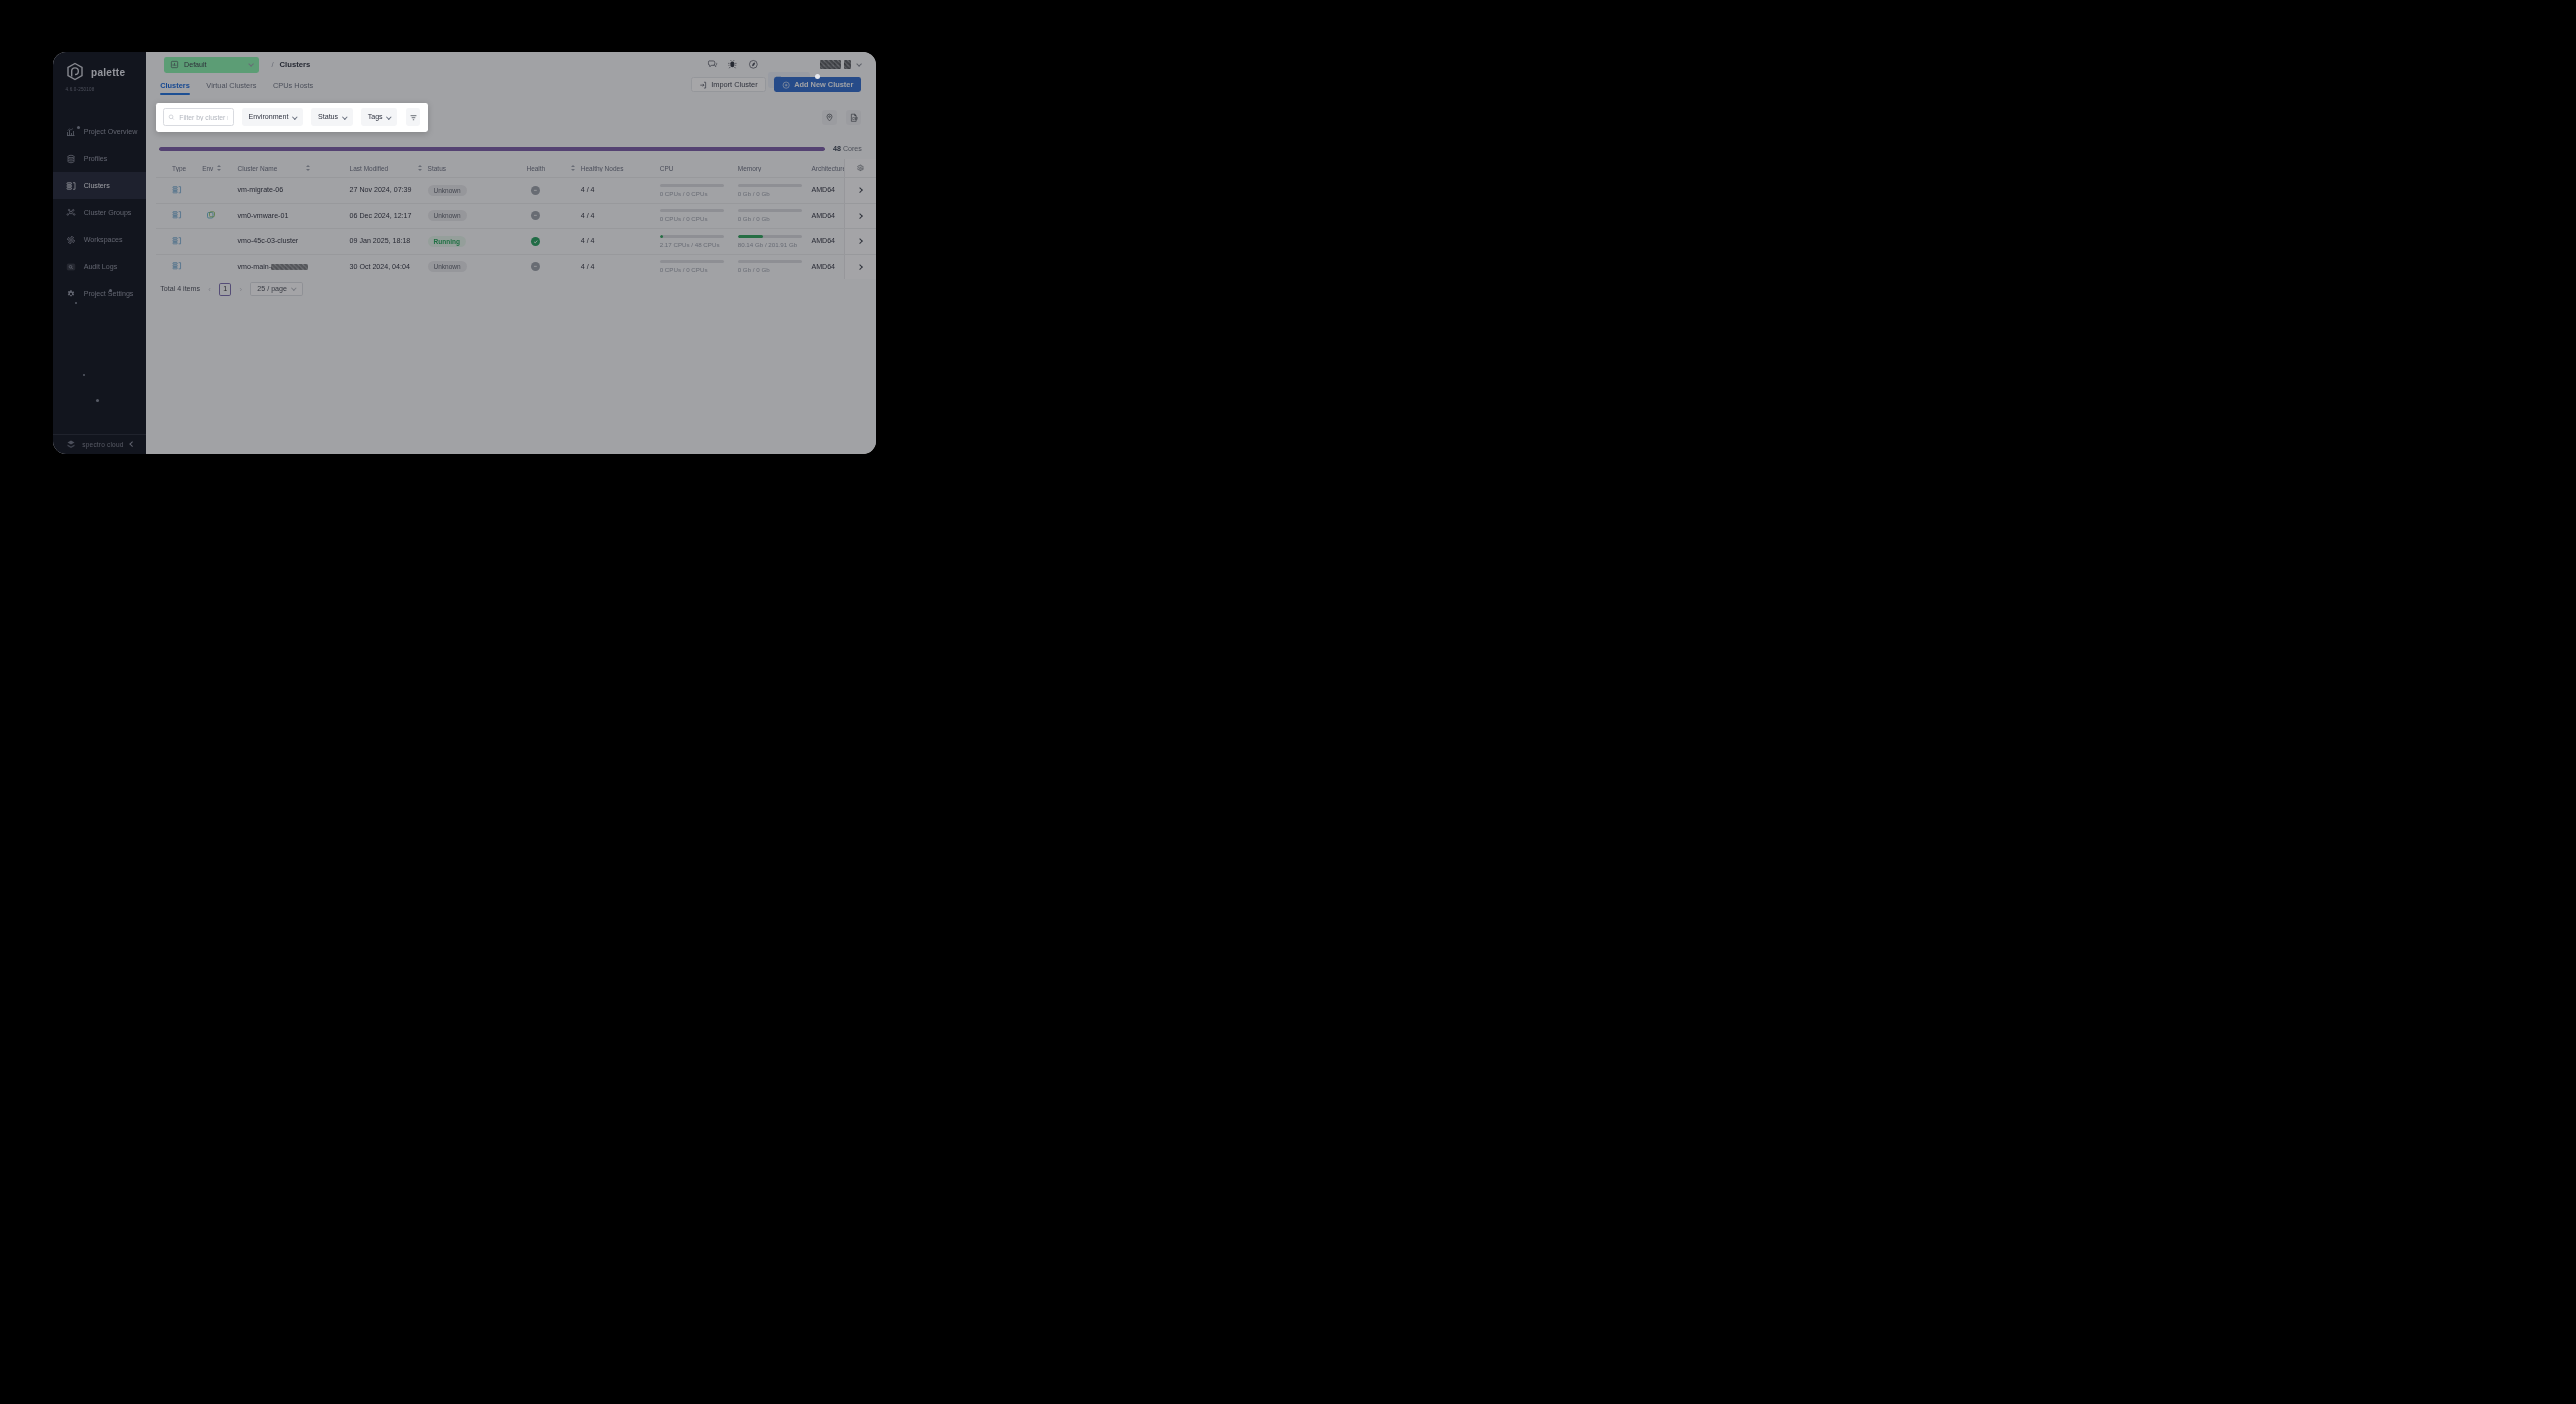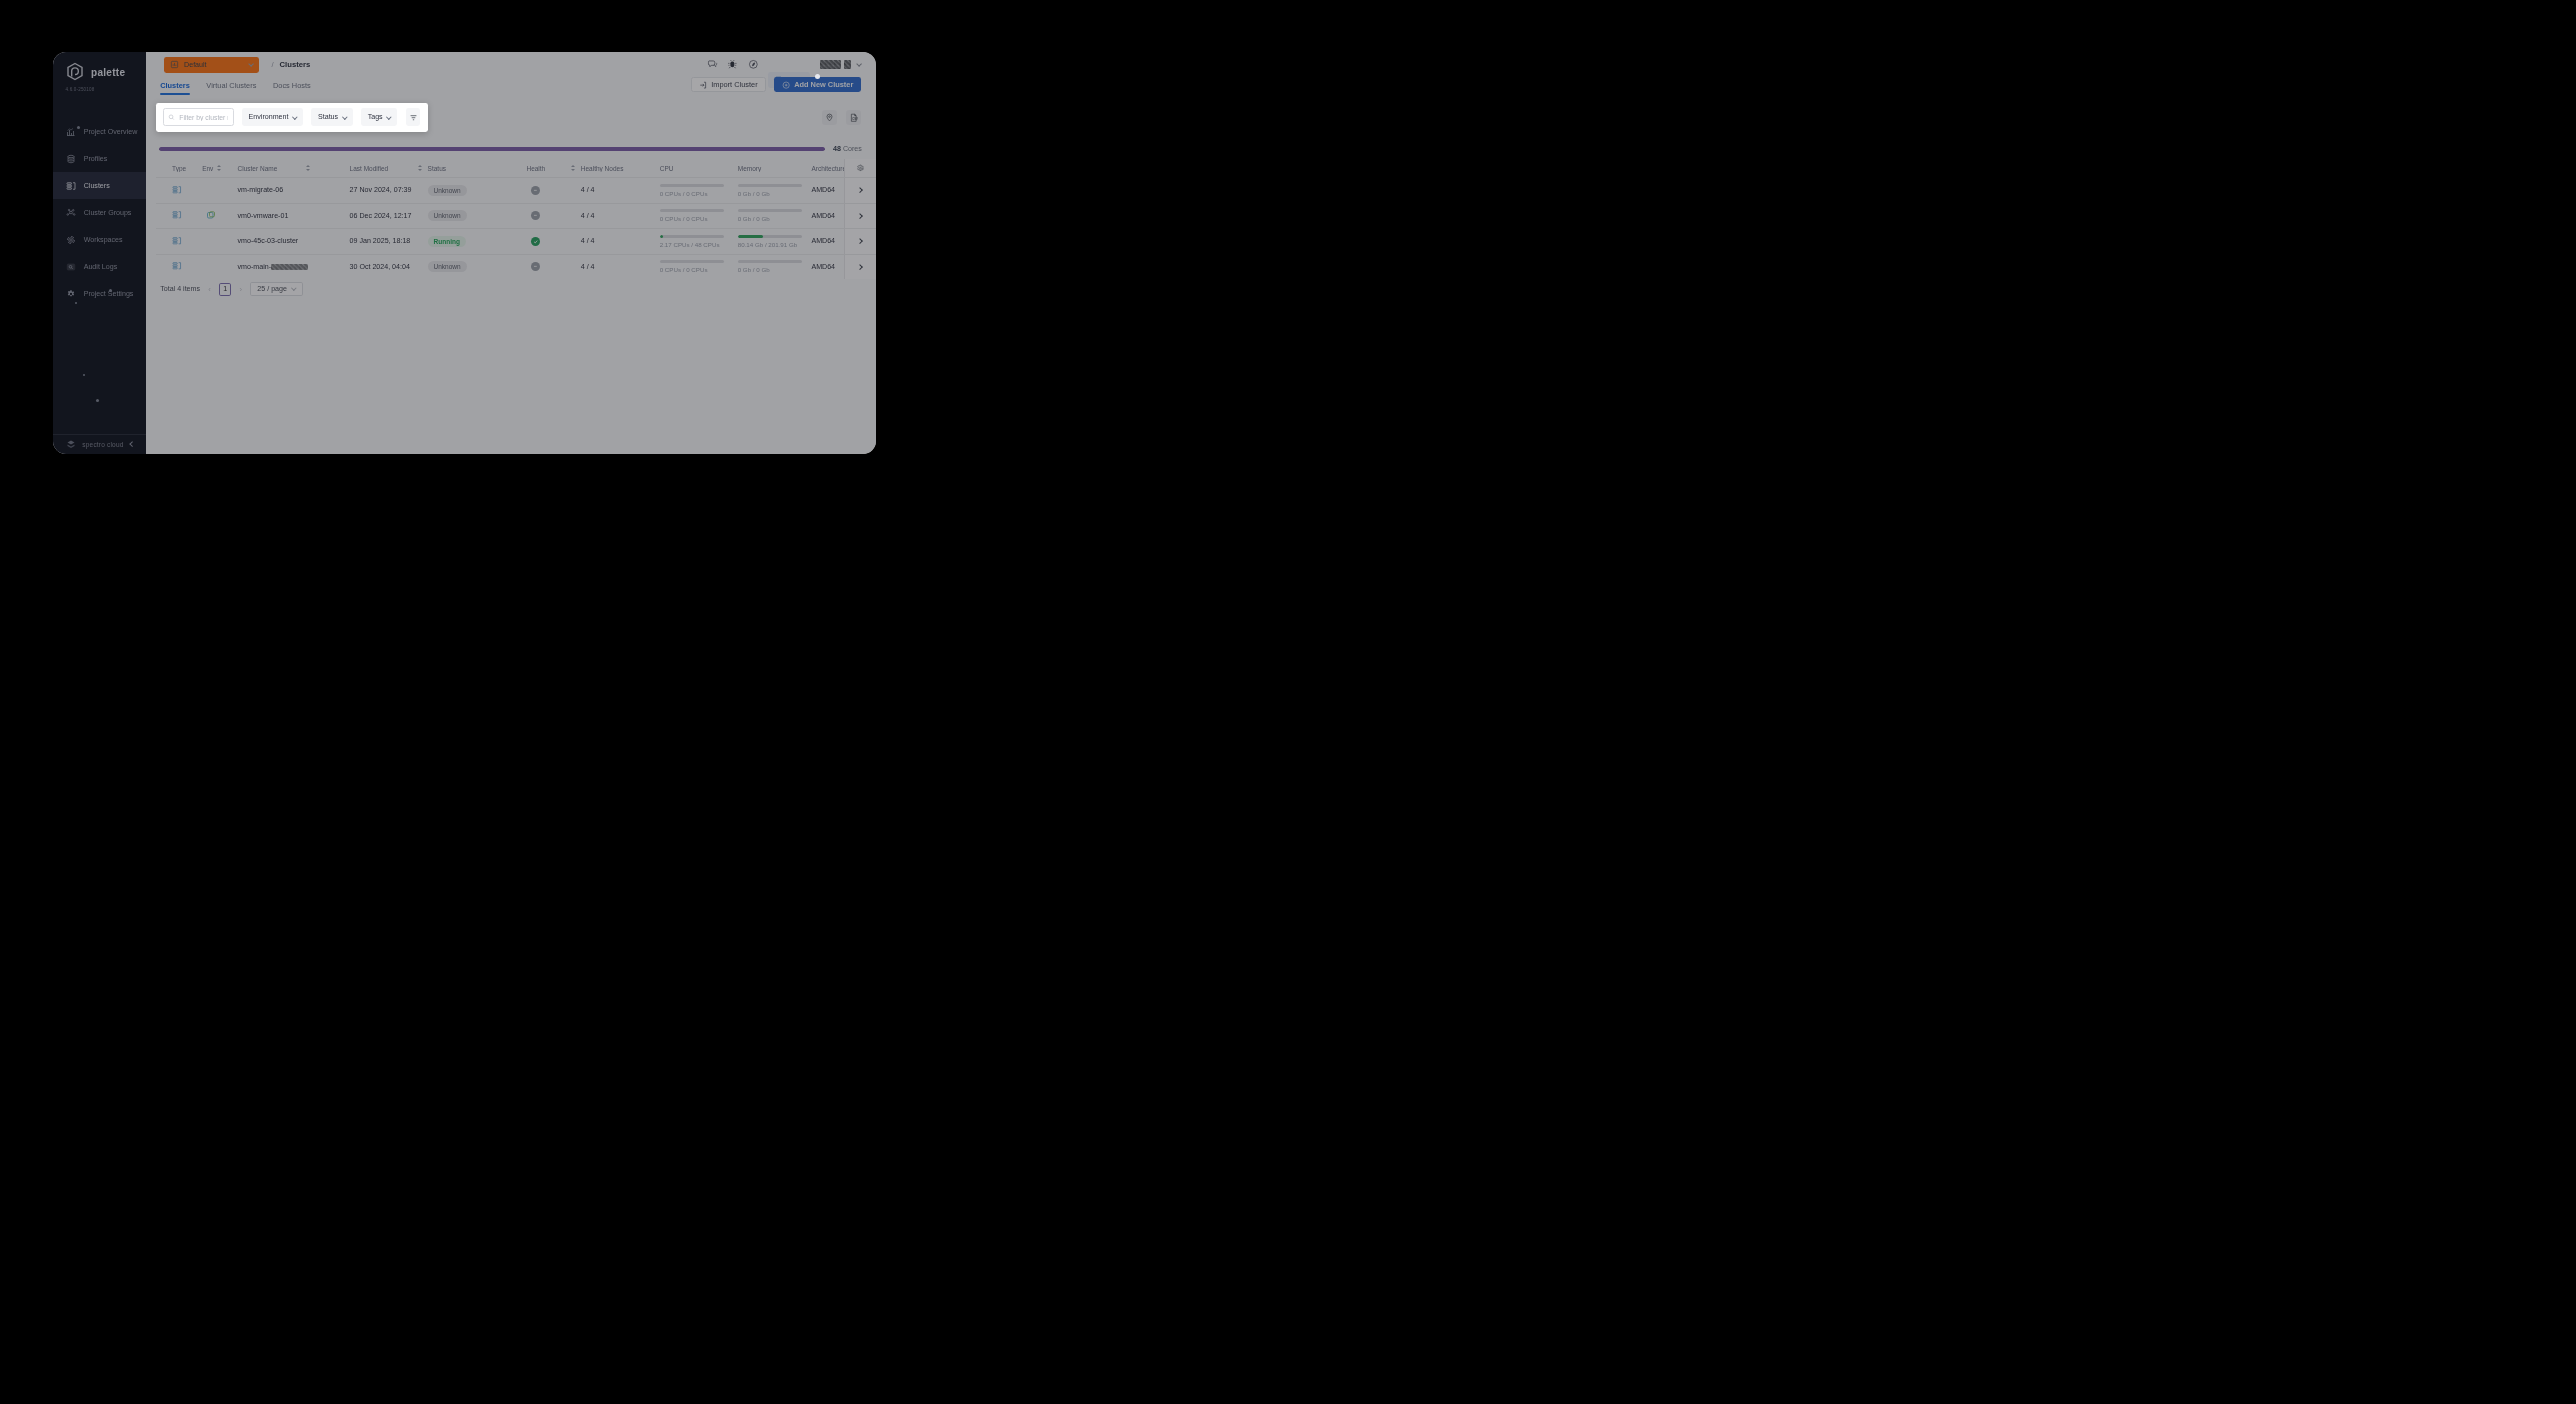--- a/index.html
+++ b/index.html
@@ -25,21 +25,21 @@
   .chev { display:inline-block; width:4.2px; height:4.2px; border-right:0.9px solid #8f94a3; border-bottom:0.9px solid #8f94a3; }
   .chev.down { transform:rotate(45deg); }
   .chev.right { transform:rotate(-45deg); }
   .chev.left  { transform:rotate(135deg); }
   .dot { position:absolute; border-radius:50%; background:#7e8494; z-index:12; }
 
   
   .content { position:relative; flex:1; height:100%; }
 
   .topbar { position:absolute; top:0; left:0; right:0; height:25px; display:flex; align-items:center; padding:0 15px 0 18.4px; }
-  .proj-chip { width:95px; height:16px; background:#f97316; border-radius:2.4px; display:flex; align-items:center; gap:4.7px; padding:0 6px; cursor:pointer; }
+  .proj-chip { width:95px; height:16px; background:#86efac; border-radius:2.4px; display:flex; align-items:center; gap:4.7px; padding:0 6px; cursor:pointer; }
   .proj-chip .pname { font-size:7.1px; color:#3a3f4a; flex:1; }
   .crumb-sep { color:#9aa0ab; font-size:7.7px; margin:0 6px 0 12px; }
   .crumb { font-size:7.7px; font-weight:700; color:#2d3340; }
   .topbar-right { margin-left:auto; display:flex; align-items:center; gap:9.5px; }
   .tb-icon { width:10.7px; height:10.7px; color:#474c58; cursor:pointer; }
   .docs-chip { height:16.6px; background:#e9eef5; border-radius:2.4px; display:flex; align-items:center; gap:3.6px; padding:0 6px; cursor:pointer;margin-top:31px; }
   .docs-chip span { color:#1a66d0; font-size:7.4px; font-weight:600; }
   .mosaic { background-image:linear-gradient(45deg,#4c4e52 25%,#84878b 25%,#84878b 50%,#5d6064 50%,#5d6064 75%,#9a9da1 75%); background-size:4.7px 4.7px; }
   .censor-user { width:21.4px; height:9px; border-radius:1.2px; }
   .censor-user2 { width:7.1px; height:9px; border-radius:1.2px; margin-left:2.4px; }
@@ -240,21 +240,21 @@
           <span class="mosaic censor-user"></span>
           <span class="mosaic censor-user2"></span>
           <span class="chev down" style="border-color:#8a8f99; margin-left:6px;"></span>
         </div>
       </div>
     </div>
 
     <div class="tabsrow">
       <span class="tab active">Clusters</span>
       <span class="tab">Virtual Clusters</span>
-      <span class="tab">Docs Hosts</span>
+      <span class="tab">CPUs Hosts</span>
       <div class="tab-actions">
         <div class="btn-import">
           <svg width="8.3" height="8.3" viewBox="0 0 20 20" fill="none" stroke="#3f4450" stroke-width="1.6">
                 <path d="M12 3h4v14h-4M3 10h9m0 0l-3-3m3 3l-3 3"></path>
               </svg>
           <span>Import Cluster</span>
         </div>
         <div class="btn-add">
           <span class="beacon"></span>
           <svg width="8.3" height="8.3" viewBox="0 0 20 20" fill="none" stroke="#f2f5fa" stroke-width="1.5">

